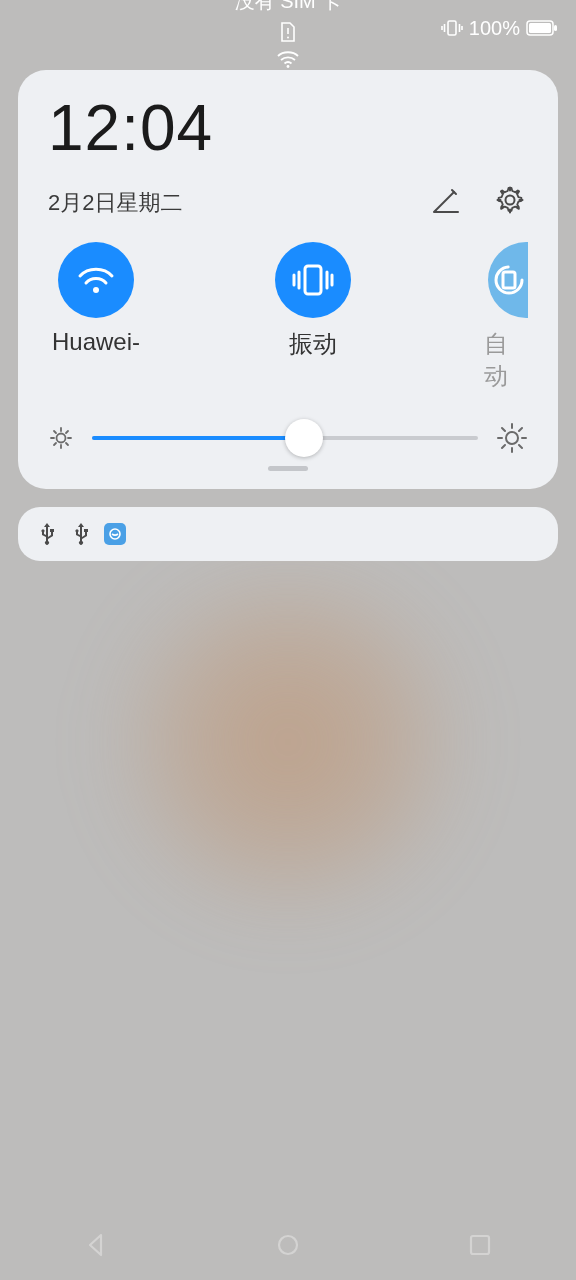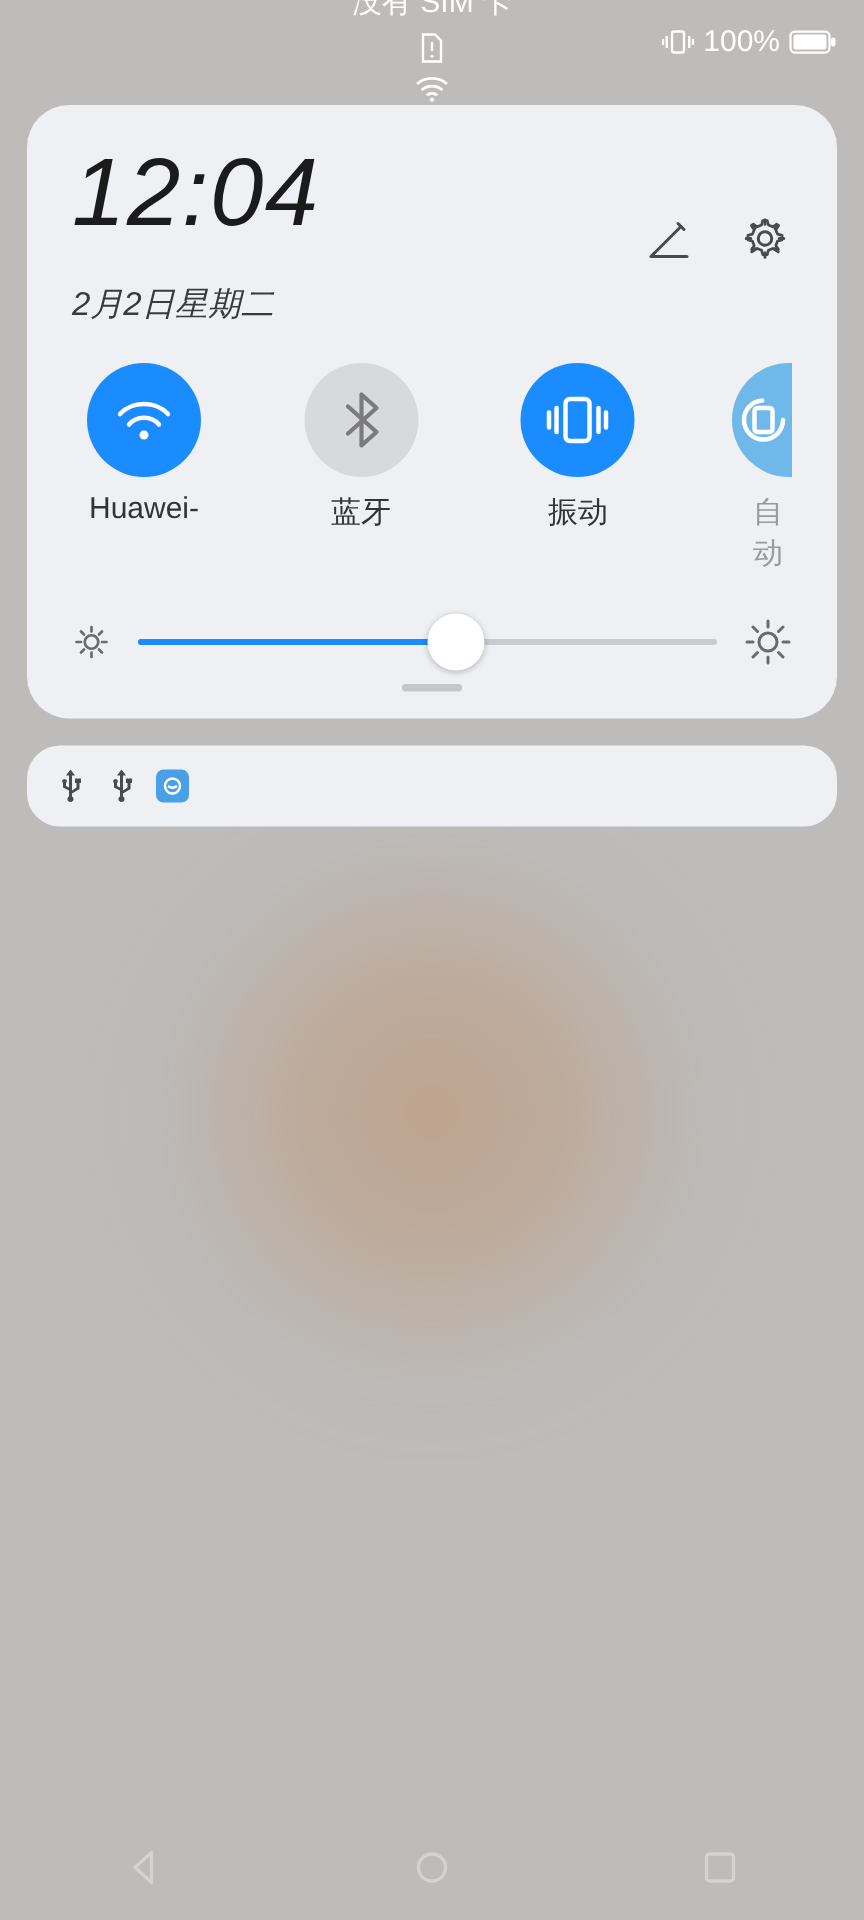--- a/index.html
+++ b/index.html
@@ -56,22 +56,21 @@
   .panel {
     position: relative;
     margin: 14px 18px 0 18px;
     background: #eef0f3;
     border-radius: 28px;
     padding: 26px 30px 18px 30px;
     z-index: 5;
   }
   .panel-header {
     display: flex;
-    align-items: center;
-    font-style: italic;
+    align-items: flex-end;
   }
   .clock-block { flex: 1; }
   .clock {
     font-size: 64px;
     font-weight: 400;
     color: #1b1b1b;
     letter-spacing: 1px;
     line-height: 1;
   }
   .date {
@@ -100,24 +99,24 @@
     flex-direction: column;
     align-items: center;
     gap: 10px;
     flex: 0 0 auto;
   }
   .toggle .circle {
     width: 76px; height: 76px;
     border-radius: 50%;
     display: flex; align-items: center; justify-content: center;
   }
-  .toggle .label { font-size: 20px; color: #333; }
+  .toggle .label { font-size: 24px; color: #333; }
   .toggle.partial { width: 46px; align-items: flex-start; }
   .toggle.partial .circle { margin-left: 6px; }
-  .toggle.partial .label { color: #9a9a9a; margin-left: 20px; }
+  .toggle.partial .label { color: #9a9a9a; margin-left: 2px; }
   .c-active { background: #1a8cff; color: #fff; }
   .c-inactive { background: #d8d9db; color: #7b7b7d; }
   .c-partial { background: #6fb8ea; color: #fff; }
 
   
   .brightness {
     margin: 28px 0 10px 0;
     display: flex;
     align-items: center;
     gap: 18px;
@@ -270,28 +269,20 @@
       <div class="circle c-active">
         <svg width="40" height="32" viewBox="0 0 40 32" fill="none" stroke="#fff" stroke-width="3" stroke-linecap="round">
           <path d="M4 12 C12 3 28 3 36 12"></path>
             <path d="M10 19 C15 13 25 13 30 19"></path>
             <circle cx="20" cy="26" r="3" fill="#fff" stroke="none"></circle>
         </svg>
       </div>
       <div class="label">Huawei-</div>
     </div>
 
-    <div class="toggle">
-      <div class="circle c-inactive">
-        <svg width="24" height="38" viewBox="0 0 24 38" fill="none" stroke="#7b7b7d" stroke-width="2.8" stroke-linejoin="round" stroke-linecap="round">
-          <path d="M12 2 L12 36 L22 27 L3 10 M12 2 L22 11 L3 28"></path>
-        </svg>
-      </div>
-      <div class="label">蓝牙</div>
-    </div>
 
 
     <div class="toggle">
       <div class="circle c-active">
         <svg width="44" height="36" viewBox="0 0 44 36" fill="none" stroke="#fff" stroke-width="3" stroke-linecap="round">
           <rect x="14" y="4" width="16" height="28" rx="3"></rect>
           <path d="M8 10 v16 M3 13 v10 M36 10 v16 M41 13 v10"></path>
         </svg>
       </div>
       <div class="label">振动</div>

